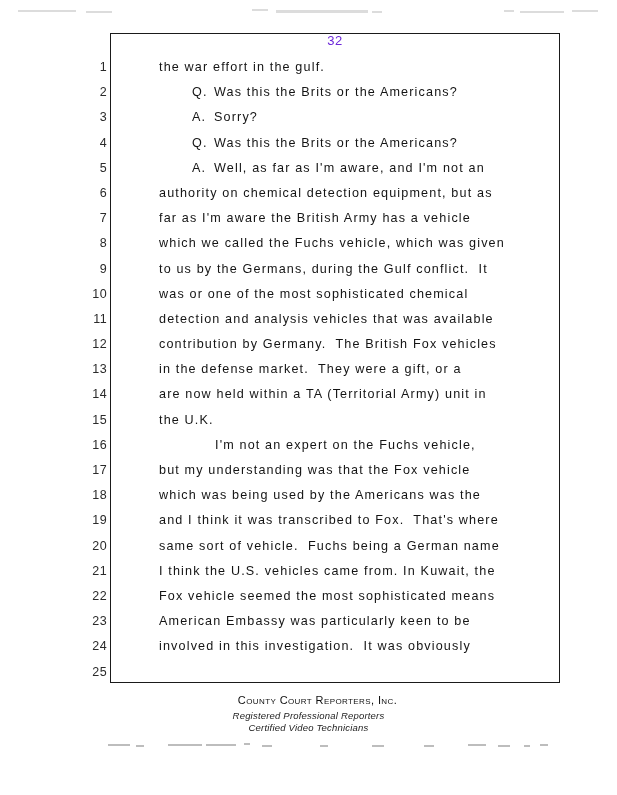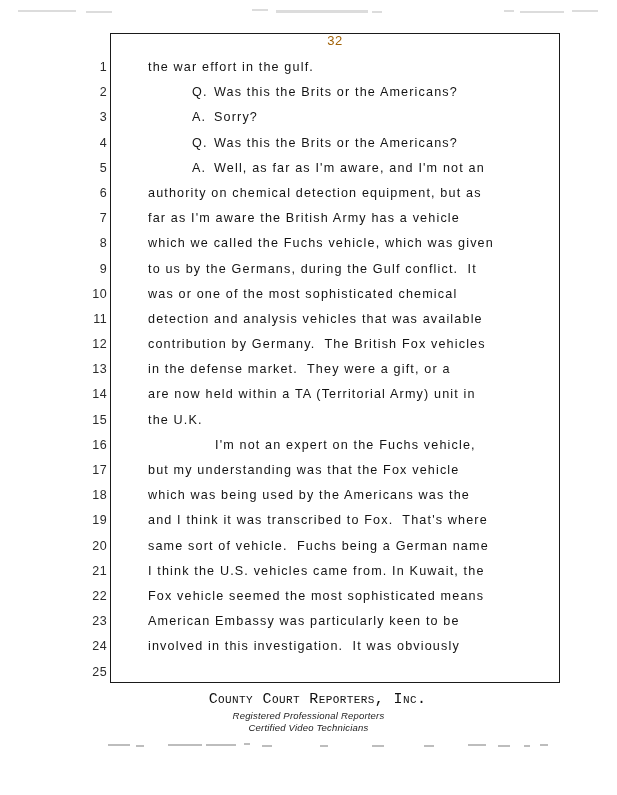--- a/index.html
+++ b/index.html
@@ -52,21 +52,21 @@
   }
 
   .page-number {
     position: absolute;
     top: 33px;
     left: 110px;
     width: 450px;
     text-align: center;
     font-size: 13px;
     letter-spacing: 0.5px;
-    color: #a16207;
+    color: #6d28d9;
     line-height: 15px;
   }
 
   
   .line-numbers {
     position: absolute;
     left: 62px;
     top: 55px;
     width: 45px;
     text-align: right;
@@ -98,38 +98,38 @@
   .transcript-line .qa-tag {
     position: absolute;
     left: 74px;
   }
   .transcript-line .qa-text {
     position: absolute;
     left: 96px;
   }
   .transcript-line .flow-text {
     position: absolute;
-    left: 30px;
+    left: 41px;
   }
   .transcript-line .indent-text {
     position: absolute;
     left: 97px;
   }
 
   
   .footer {
     position: absolute;
     top: 690px;
     left: 0;
     width: 617px;
     text-align: center;
   }
   .footer-company {
-    font-family: Liberation Mono, monospace;
-    font-size: 15px;
+    font-family: Liberation Sans, sans-serif;
+    font-size: 11px;
     font-variant: small-caps;
     letter-spacing: 0.4px;
     color: #0f0f0f;
     line-height: 20px;
     padding-left: 18px;
   }
   .footer-sub {
     font-family: Liberation Sans, sans-serif;
     font-style: italic;
     font-size: 9.5px;

